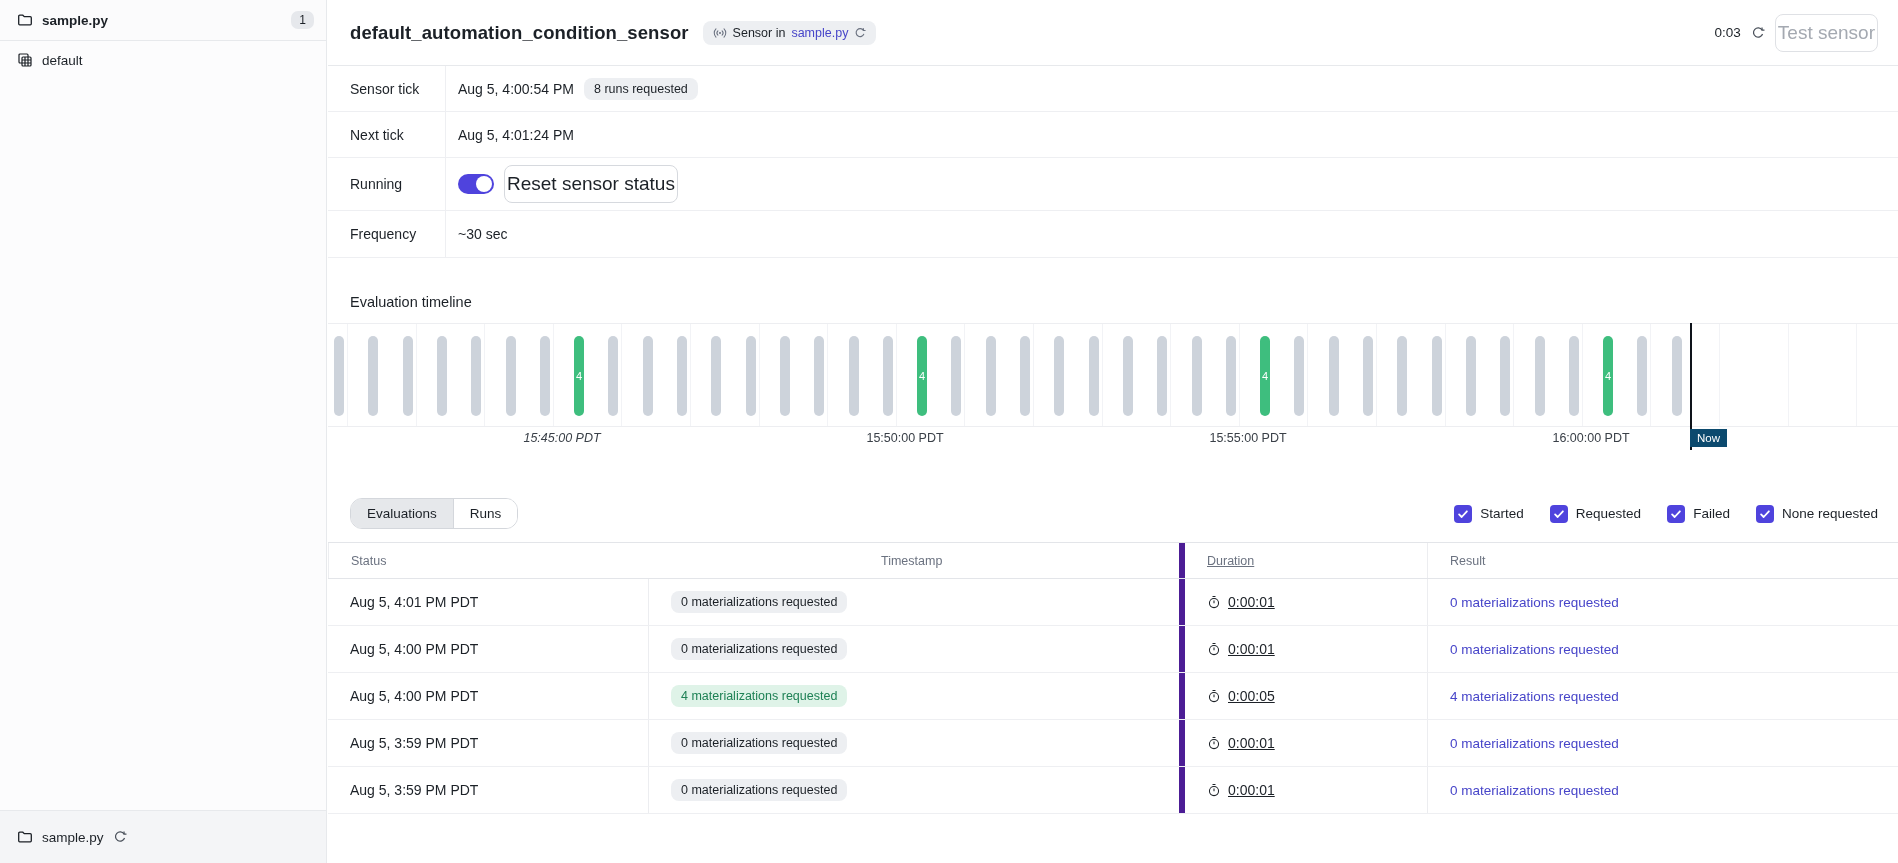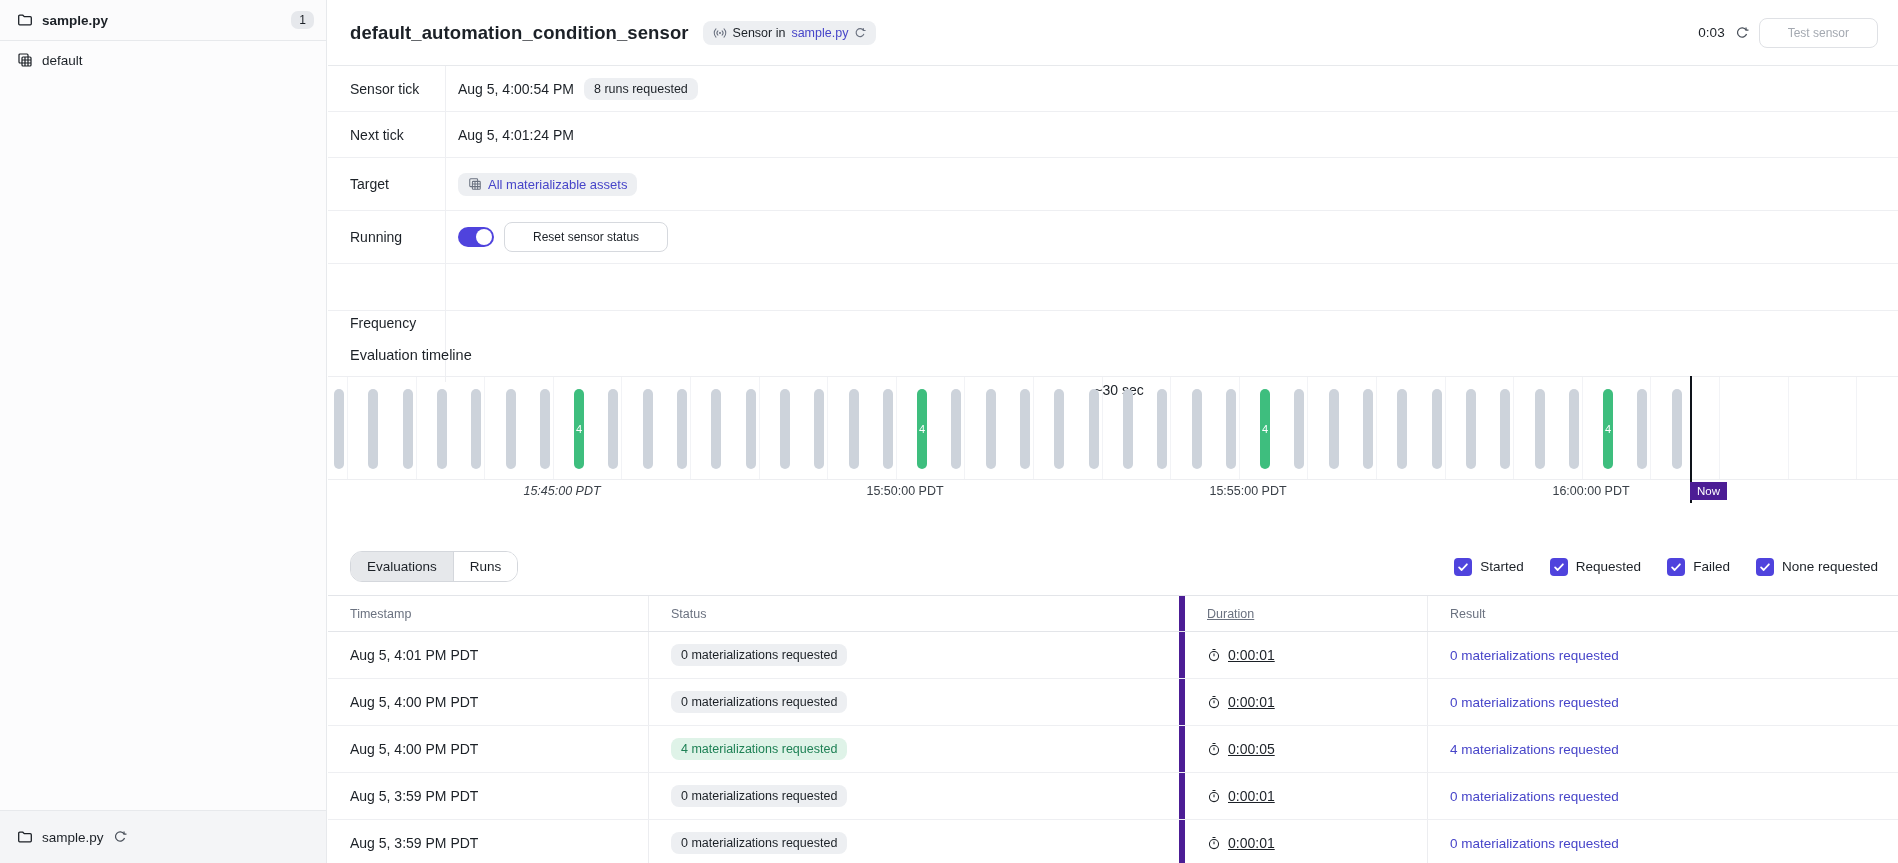--- a/index.html
+++ b/index.html
@@ -28,50 +28,50 @@
   .main { margin-left:328px; width:1570px; }
   .page-header { height:66px; display:flex; align-items:center; padding:0 20px 0 22px;
                  border-bottom:1px solid #E7E9EC; }
   .page-title { font-size:18.5px; font-weight:bold; letter-spacing:.1px; }
   .type-badge { margin-left:14px; background:#EDEFF2; border-radius:8px; padding:5px 10px;
                 display:flex; align-items:center; gap:6px; font-size:12.5px; }
   .type-badge .lnk { color:#4745C9; }
   .header-right { margin-left:auto; display:flex; align-items:center; gap:10px; }
   .countdown { font-size:13.5px; }
   .btn-outline { background:#fff; border:1px solid #DFE1E5; border-radius:8px;
-                 padding:7px 28px; font-size:12px; font-family:inherit; }
+                 padding:7px 2px; font-size:19px; font-family:inherit; }
   .btn-disabled { color:#A4A9B1; }
   .btn-normal { color:#1C2127; border-color:#D6D9DE; }
 
   
   .detail-row { display:flex; border-bottom:1px solid #EEEFF2; align-items:center; }
   .detail-label { width:118px; flex:0 0 118px; align-self:stretch; display:flex; align-items:center;
                   padding-left:22px; border-right:1px solid #EEEFF2; font-size:14px; }
   .detail-value { display:flex; align-items:center; gap:10px; padding-left:12px; font-size:14px; }
-  .h46 { height:46px; } .h53 { height:53px; } .h47 { height:47px;flex-direction:column; }
+  .h46 { height:46px; } .h53 { height:53px; } .h47 { height:47px; }
   .pill { background:#EDEFF2; border-radius:8px; padding:4px 10px; font-size:12.5px;
           display:inline-flex; align-items:center; gap:6px; }
   .pill .lnk { color:#4745C9; font-size:13px; }
   .toggle { width:36px; height:20px; border-radius:10px; background:#4F43DD; position:relative; }
   .toggle .knob { position:absolute; top:2px; left:18px; width:16px; height:16px;
                   border-radius:50%; background:#fff; }
 
   
   .section-heading { margin:36px 0 0 22px; font-size:14.5px; font-weight:normal; }
   .timeline-wrap { position:relative; margin-top:13px; height:134px; }
   .chart { position:absolute; left:0; top:0; width:1570px; height:104px;
            border-top:1px solid #EDEEF1; border-bottom:1px solid #EDEEF1; overflow:visible; }
   .gridline { position:absolute; top:0; bottom:0; width:1px; background:#F2F3F6; }
   .bar { position:absolute; top:12px; width:10px; height:80px; border-radius:5px; background:#CDD3DB; }
   .bar.green { background:#3EBE7E; color:#fff; font-size:11px; display:flex;
                align-items:center; justify-content:center; }
   .axis-label { position:absolute; top:108px; transform:translateX(-50%);
                 font-size:12.5px; color:#3A4048; white-space:nowrap; }
   .now-line { position:absolute; top:0; width:2px; height:127px; background:#0E131A; z-index:2; }
-  .now-badge { position:absolute; top:106px; background:#4c1d95; color:#fff; font-size:11.5px;
+  .now-badge { position:absolute; top:106px; background:#0c4a6e; color:#fff; font-size:11.5px;
                padding:3px 7px; z-index:3; }
 
   
   .controls-row { margin-top:41px; padding:0 20px 0 22px; display:flex; align-items:center; }
   .segmented { display:inline-flex; border:1px solid #D4D7DC; border-radius:12px; overflow:hidden; }
   .tab { font-family:inherit; font-size:13.5px; padding:7px 16px; background:#fff; border:none;
          color:#1C2127; }
   .tab + .tab { border-left:1px solid #D4D7DC; }
   .tab.active { background:#E6E8EB; }
   .filters { margin-left:auto; display:flex; align-items:center; gap:26px; }
@@ -175,35 +175,20 @@
     <div class="detail-label">Sensor tick</div>
     <div class="detail-value">
       <span>Aug 5, 4:00:54 PM</span>
       <span class="pill">8 runs requested</span>
     </div>
   </div>
   <div class="detail-row h46">
     <div class="detail-label">Next tick</div>
     <div class="detail-value">
       <span>Aug 5, 4:01:24 PM</span>
-    </div>
-  </div>
-  <div class="detail-row h53">
-    <div class="detail-label">Target</div>
-    <div class="detail-value">
-      <span class="pill">
-        <span>
-          <svg class="icon14" viewBox="0 0 16 16" fill="none" stroke="#6B7280" stroke-width="1.2">
-            <rect x="2" y="2" width="9" height="9" rx="1"></rect>
-            <rect x="5" y="5" width="9" height="9" rx="1" fill="#EDEFF2"></rect>
-            <path d="M5 8h9M5 11h9M8 5v9M11 5v9"></path>
-          </svg>
-        </span>
-        <span class="lnk">All materializable assets</span>
-      </span>
     </div>
   </div>
   <div class="detail-row h53">
     <div class="detail-label">Running</div>
     <div class="detail-value">
       <span class="toggle">
           <span class="knob"></span>
         </span>
       <button class="btn-outline btn-normal">Reset sensor status</button>
     </div>
@@ -327,22 +312,22 @@
               <polyline points="2.8,8.6 6.2,12 13.2,4.4"></polyline>
             </svg>
           </span>
           <span>None requested</span>
         </div>
       </div>
   </div>
 
   <div class="eval-table">
     <div class="tr thead">
+      <div class="cell col-status th">Status</div>
       <div class="cell col-ts th">Timestamp</div>
-      <div class="cell col-status th">Status</div>
       <div class="cell col-dur th">Duration</div>
       <div class="cell col-res th">Result</div>
     </div>
     <div id="table-body">
   <div class="tr tbody-row">
     <div class="cell col-ts">
             <span class="ts-text">Aug 5, 4:01 PM PDT</span>
           </div>
     <div class="cell col-status">
             <span class="status-pill status-none">0 materializations requested</span>

